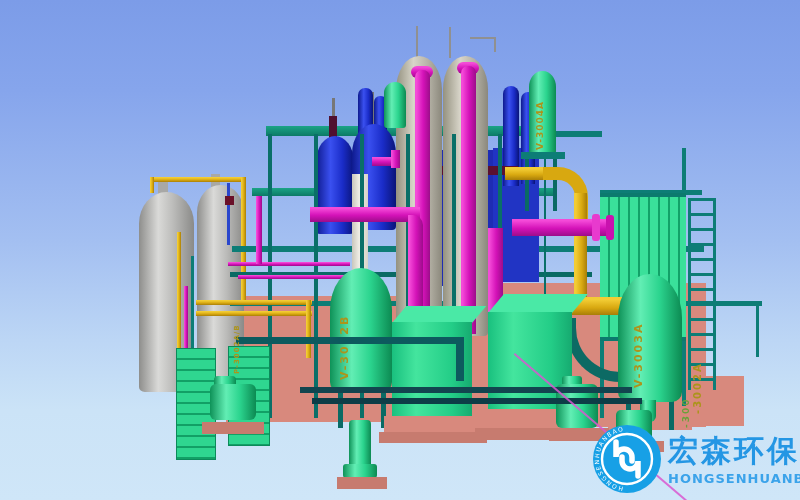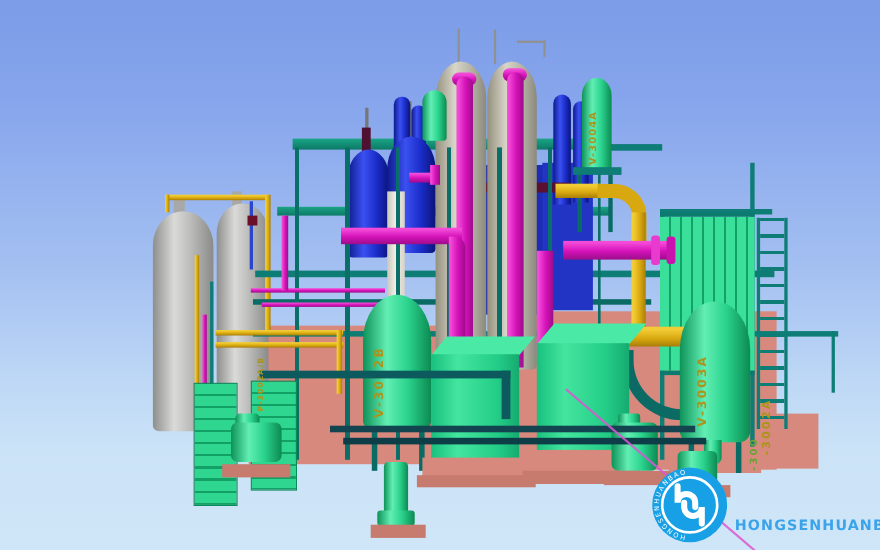--- a/index.html
+++ b/index.html
@@ -181,15 +181,16 @@
     <circle cx="35" cy="35" r="25" fill="none" stroke="#ffffff" stroke-width="2.4"></circle>
     <defs>
         <path id="ring" d="M35 63 a28 28 0 1 1 0.1 0" fill="none"></path>
       </defs>
     <text font-size="6" fill="#ffffff" font-family="DejaVu Sans, sans-serif" letter-spacing="1.5">
       <textPath href="#ring" startOffset="2%">HONGSENHUANBAO</textPath>
     </text>
     <path d="M24 18 V33 a8 8 0 0 1 16 0 V37" stroke="#ffffff" stroke-width="5.5" fill="none" stroke-linecap="round"></path>
     <path d="M46 52 V37 a8 8 0 0 1 -16 0 V33" stroke="#ffffff" stroke-width="5.5" fill="none" stroke-linecap="round"></path>
   </svg>
+  <div class="abs zh" style="left:668px;top:436px">宏森环保</div>
   <div class="abs en" style="left:668px;top:472px">HONGSENHUANBAO</div>
 
 </div>
 
 </body></html>

